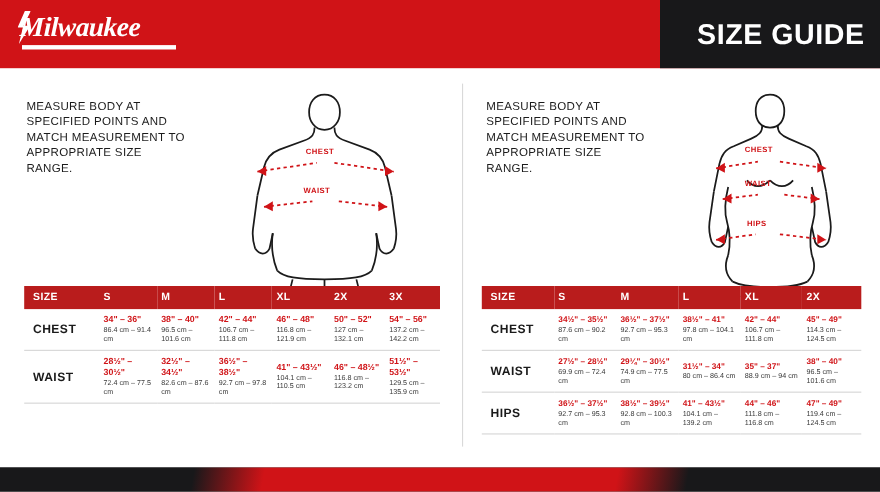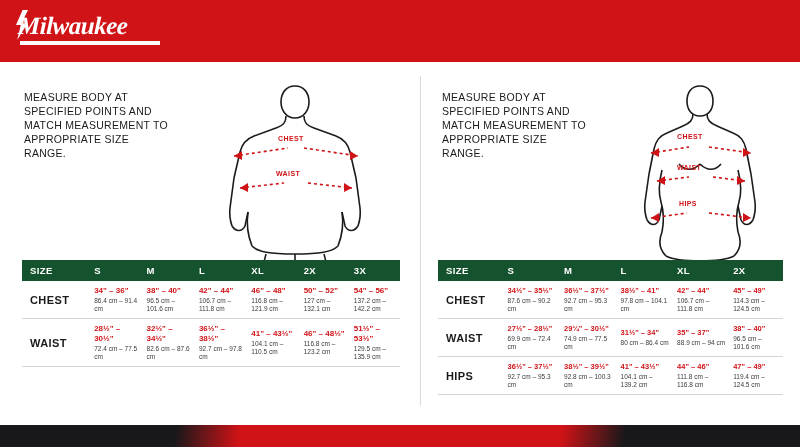--- a/index.html
+++ b/index.html
@@ -62,21 +62,21 @@
     position:absolute;color:#d01317;font-size:7px;font-weight:bold;
     letter-spacing:.4px;
   }
 
   
   .tbl{position:absolute;border-collapse:collapse;}
   .tbl-left{left:22px;top:198px;width:378px;}
   .tbl-right{left:18px;top:198px;width:345px;}
 
   .tbl .hdr td{
-    background:#14532d;color:#fff;font-size:9.5px;font-weight:bold;
+    background:#b91c1c;color:#fff;font-size:9.5px;font-weight:bold;
     padding:5px 4px;letter-spacing:.4px;
   }
   .tbl .hdr td.lead{padding-left:8px;}
   .tbl td{vertical-align:middle;}
   .rowline{border-bottom:1px solid #d5d5d5;}
   .rname{
     font-size:11px;font-weight:bold;color:#1b1b1b;padding:6px 4px 6px 8px;
     letter-spacing:.4px;white-space:nowrap;
   }
   .cell{padding:5px 4px;}
@@ -87,20 +87,23 @@
 </head>
 <body>
 
 <div class="page">
 
   <div class="header">
     <div class="logo-wrap">
       <span class="logo-bolt"></span>
       <span class="logo-text">Milwaukee</span>
       <span class="logo-underline"></span>
+    </div>
+    <div class="header-right">
+      <span class="header-title">SIZE GUIDE</span>
     </div>
   </div>
 
   <div class="divider"></div>
 
   <div class="panel panel-left">
 
     <div class="instr instr-left">MEASURE BODY AT SPECIFIED POINTS AND MATCH MEASUREMENT TO APPROPRIATE SIZE RANGE.</div>
 
     <div class="figure fig-left">

